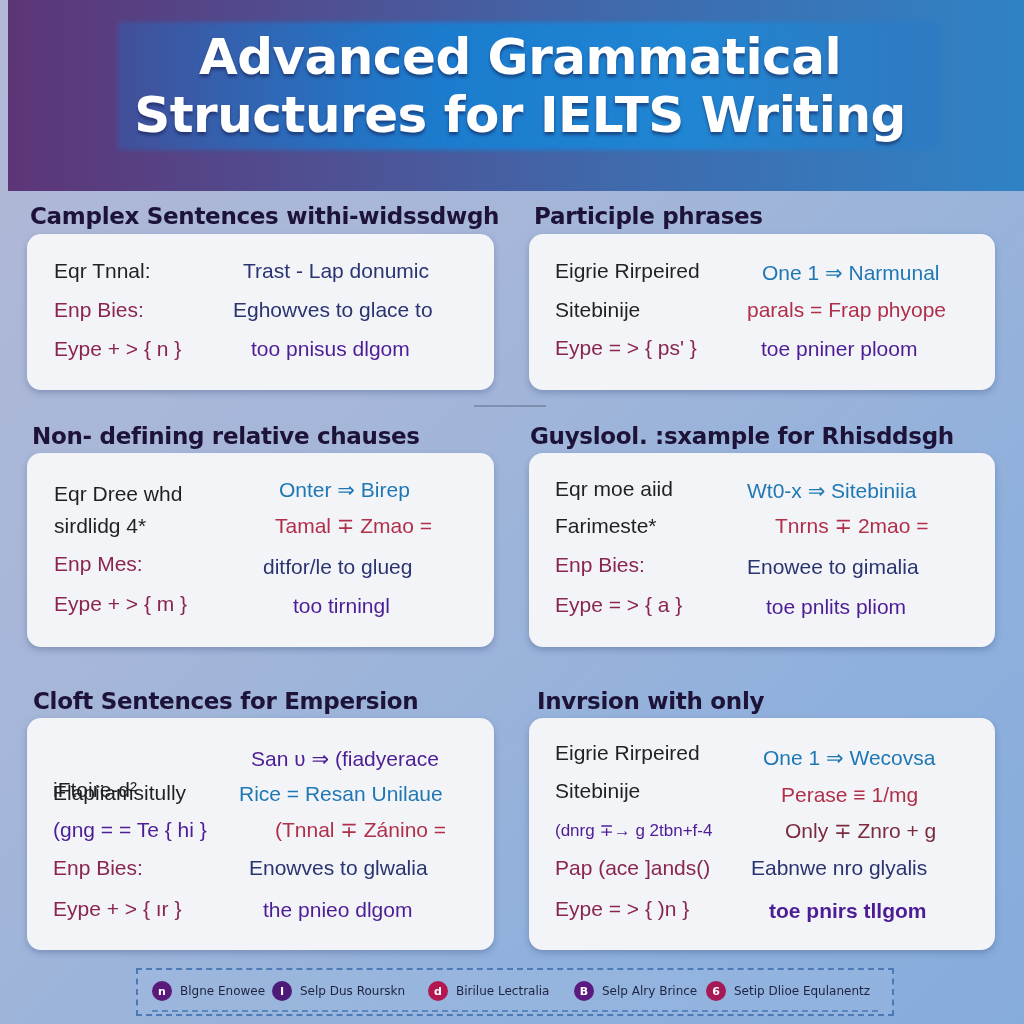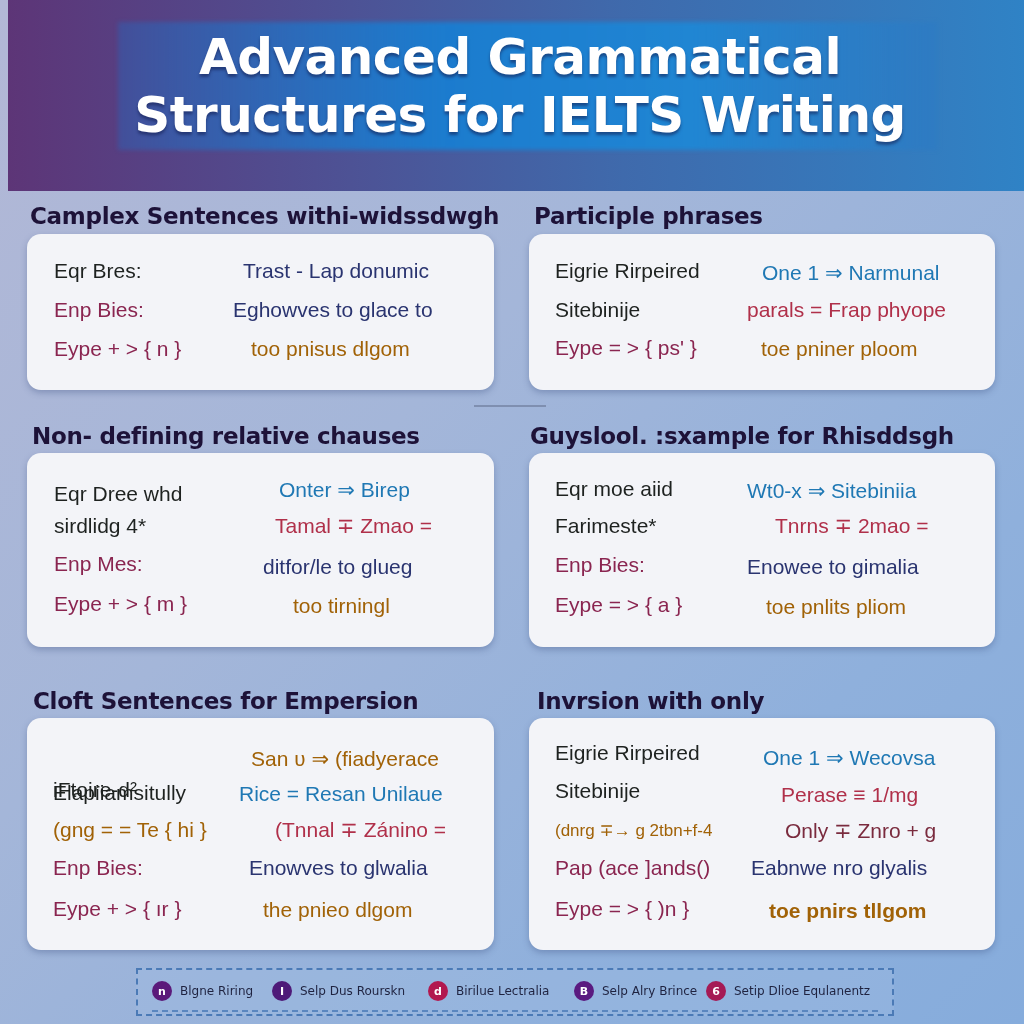--- a/index.html
+++ b/index.html
@@ -34,21 +34,21 @@
     box-shadow: 0 3px 6px rgba(60,80,130,0.35);
   }
   .row {
     position: absolute; font-size: 21px; line-height: 26px; white-space: nowrap;
     font-family: "Liberation Sans", sans-serif;
   }
   .c-black { color: #1e2220; }
   .c-red { color: #8a2550; }
   .c-blue { color: #1f78b4; }
   .c-navy { color: #2a3470; }
-  .c-green { color: #a16207; }
+  .c-green { color: #4c1d95; }
   .c-crimson { color: #b0304a; }
   .c-rg { color: #7a2b3e; }
   .sep { position: absolute; left: 474px; top: 405px; width: 72px; height: 2px; background: #7f8fb0; }
   .legend {
     position: absolute; left: 136px; top: 968px; width: 758px; height: 48px;
     border: 2px dashed #4b7ab6; background: rgba(160,190,225,0.35);
   }
   .legend-inner-line {
     position: absolute; left: 14px; right: 14px; top: 40px; height: 0;
     border-top: 2px dashed #5a86bf;
@@ -67,21 +67,21 @@
 <div class="header">
   <div class="header-band"></div>
   <div class="title">
     <div>Advanced Grammatical</div>
     <div>Structures for IELTS Writing</div>
   </div>
 </div>
 
 <div class="section-title" style="left:30px;top:202px;">Camplex Sentences withi-widssdwgh</div>
 <div class="card" style="left:27px;top:234px;width:467px;height:156px;">
-  <div class="row c-black" style="left:27px;top:24px;">Eqr Bres:</div>
+  <div class="row c-black" style="left:27px;top:24px;">Eqr Tnnal:</div>
   <div class="row c-navy" style="left:216px;top:24px;">Trast - Lap donumic</div>
   <div class="row c-red" style="left:27px;top:63px;">Enp Bies:</div>
   <div class="row c-navy" style="left:206px;top:63px;">Eghowves to glace to</div>
   <div class="row c-red" style="left:27px;top:102px;">Eype + &gt; { n }</div>
   <div class="row c-green" style="left:224px;top:102px;">too pnisus dlgom</div>
 </div>
 
 <div class="section-title" style="left:534px;top:202px;">Participle phrases</div>
 <div class="card" style="left:529px;top:234px;width:466px;height:156px;">
   <div class="row c-black" style="left:26px;top:24px;">Eigrie Rirpeired</div>
@@ -143,21 +143,21 @@
   <div class="row c-red" style="left:26px;top:137px;">Pap (ace ]ands()</div>
   <div class="row c-navy" style="left:222px;top:137px;">Eabnwe nro glyalis</div>
   <div class="row c-red" style="left:26px;top:178px;">Eype = &gt; { )n }</div>
   <div class="row c-green" style="left:240px;top:180px;font-weight:bold;">toe pnirs tllgom</div>
 </div>
 
 <div class="legend">
   <div class="legend-inner-line"></div>
   <div class="legend-item" style="left:14px;">
     <span class="legend-dot" style="background:#5b1a7a;">n</span>
-    <span class="legend-label">Blgne Riring</span>
+    <span class="legend-label">Blgne Enowee</span>
   </div>
   <div class="legend-item" style="left:134px;">
     <span class="legend-dot" style="background:#4e1a78;">I</span>
     <span class="legend-label">Selp Dus Rourskn</span>
   </div>
   <div class="legend-item" style="left:290px;">
     <span class="legend-dot" style="background:#b2184f;">d</span>
     <span class="legend-label">Birilue Lectralia</span>
   </div>
   <div class="legend-item" style="left:436px;">

